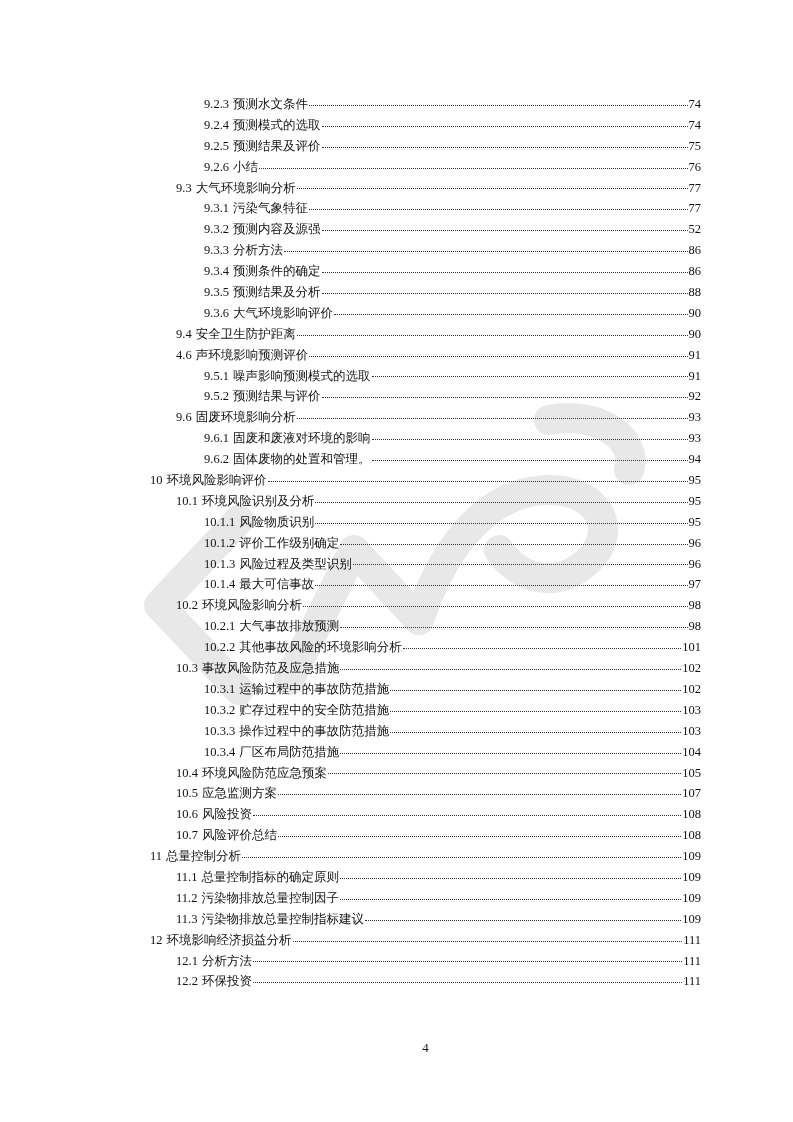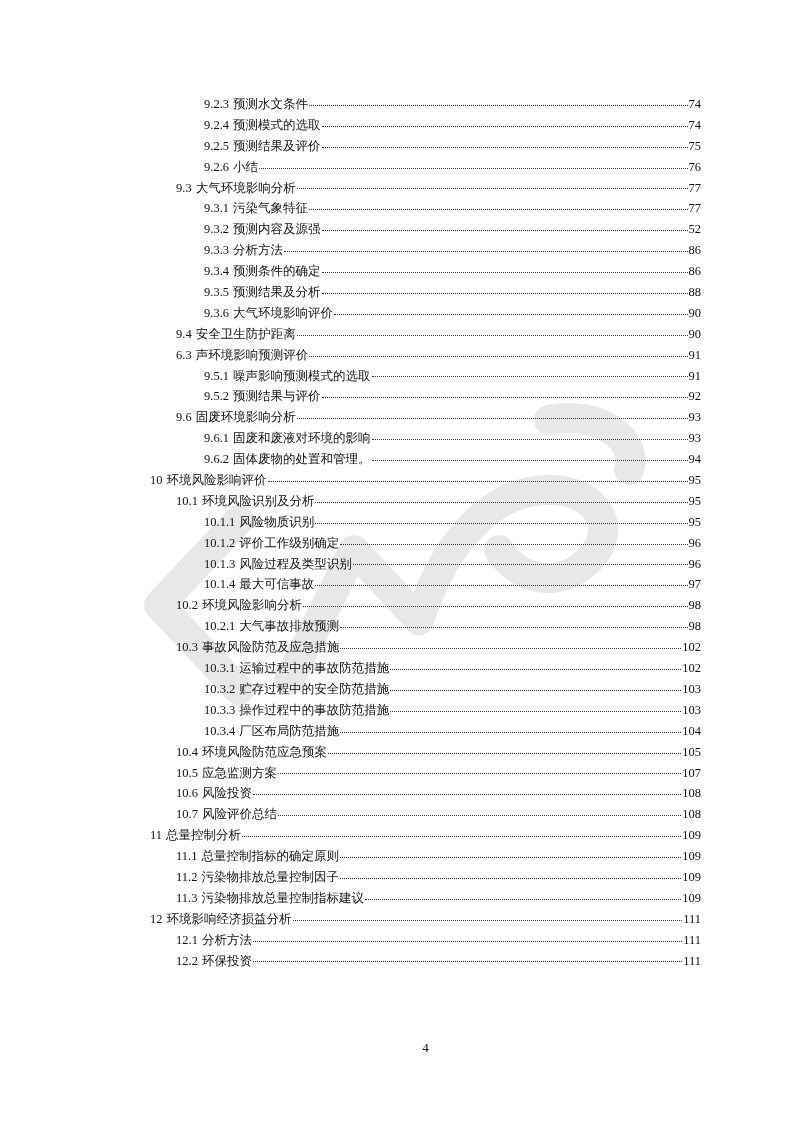--- a/index.html
+++ b/index.html
@@ -100,21 +100,21 @@
         <span class="toc-leader"></span>
         <span class="toc-page">90</span>
       </div>
       <div class="toc-row l2">
         <span class="toc-num">9.4</span>
         <span class="toc-title">安全卫生防护距离</span>
         <span class="toc-leader"></span>
         <span class="toc-page">90</span>
       </div>
       <div class="toc-row l2">
-        <span class="toc-num">6.3</span>
+        <span class="toc-num">4.6</span>
         <span class="toc-title">声环境影响预测评价</span>
         <span class="toc-leader"></span>
         <span class="toc-page">91</span>
       </div>
       <div class="toc-row l3">
         <span class="toc-num">9.5.1</span>
         <span class="toc-title">噪声影响预测模式的选取</span>
         <span class="toc-leader"></span>
         <span class="toc-page">91</span>
       </div>
@@ -183,20 +183,26 @@
         <span class="toc-title">环境风险影响分析</span>
         <span class="toc-leader"></span>
         <span class="toc-page">98</span>
       </div>
       <div class="toc-row l3">
         <span class="toc-num">10.2.1</span>
         <span class="toc-title">大气事故排放预测</span>
         <span class="toc-leader"></span>
         <span class="toc-page">98</span>
       </div>
+      <div class="toc-row l3">
+        <span class="toc-num">10.2.2</span>
+        <span class="toc-title">其他事故风险的环境影响分析</span>
+        <span class="toc-leader"></span>
+        <span class="toc-page">101</span>
+      </div>
       <div class="toc-row l2">
         <span class="toc-num">10.3</span>
         <span class="toc-title">事故风险防范及应急措施</span>
         <span class="toc-leader"></span>
         <span class="toc-page">102</span>
       </div>
       <div class="toc-row l3">
         <span class="toc-num">10.3.1</span>
         <span class="toc-title">运输过程中的事故防范措施</span>
         <span class="toc-leader"></span>

